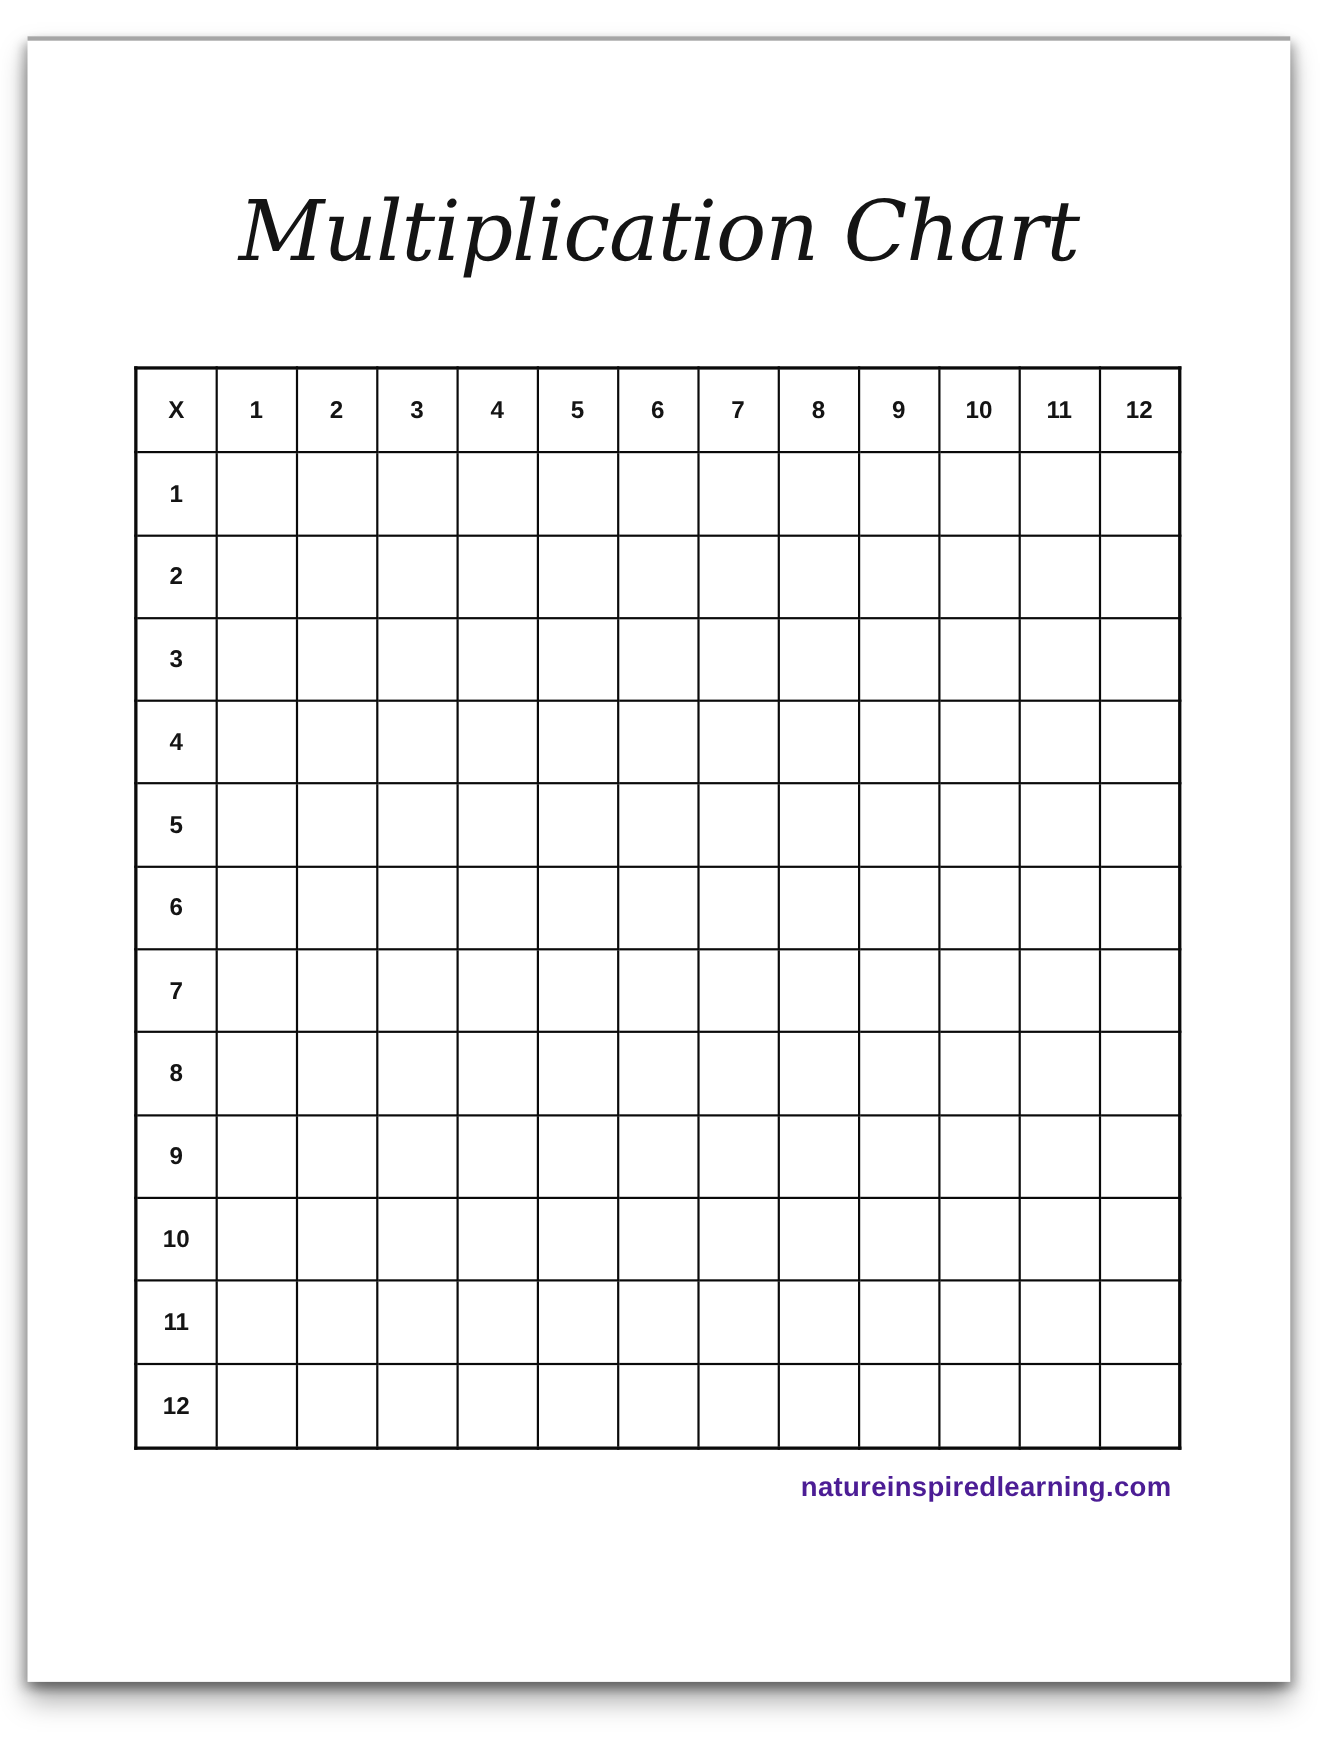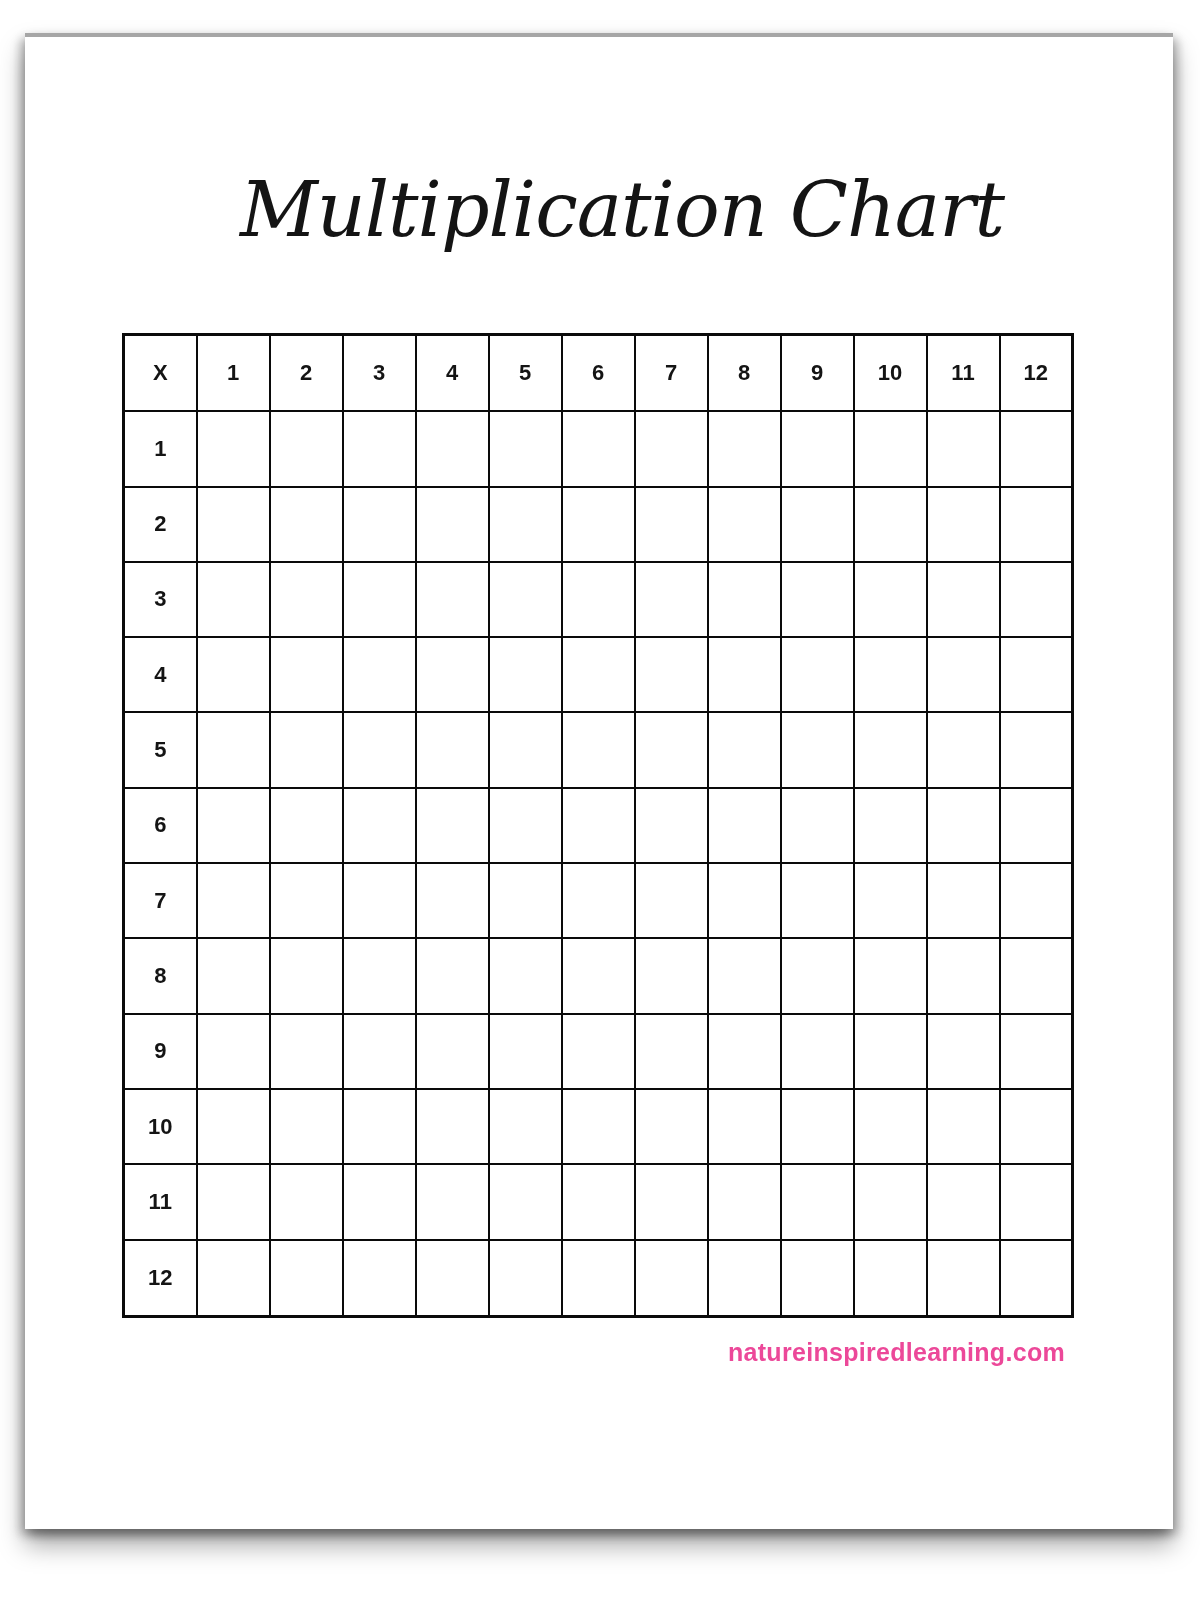--- a/index.html
+++ b/index.html
@@ -41,21 +41,20 @@
     left: 0;
     width: 100%;
     margin: 0;
     text-align: center;
     font-family: "DejaVu Serif", serif;
     font-style: italic;
     font-weight: 500;
     font-size: 76px;
     letter-spacing: -1px;
     color: var(--ink, #141414);
-    padding-left: 23px;
   }
 
   table.mult-grid {
     position: absolute;
     left: 97px;
     top: 296px;
     width: 952px;
     height: 985px;
     border-collapse: collapse;
     table-layout: fixed;
@@ -78,21 +77,21 @@
   }
 
   .site-footer {
     position: absolute;
     top: 1301px;
     right: 108px;
     font-family: "Liberation Sans", sans-serif;
     font-weight: 700;
     font-size: 25px;
     letter-spacing: 0.3px;
-    color: #ec4899;
+    color: #4c1d95;
   }
 </style>
 </head>
 <body>
 
 <div class="canvas">
   <div class="page">
 
     <h1 class="sheet-title">Multiplication Chart</h1>
 

